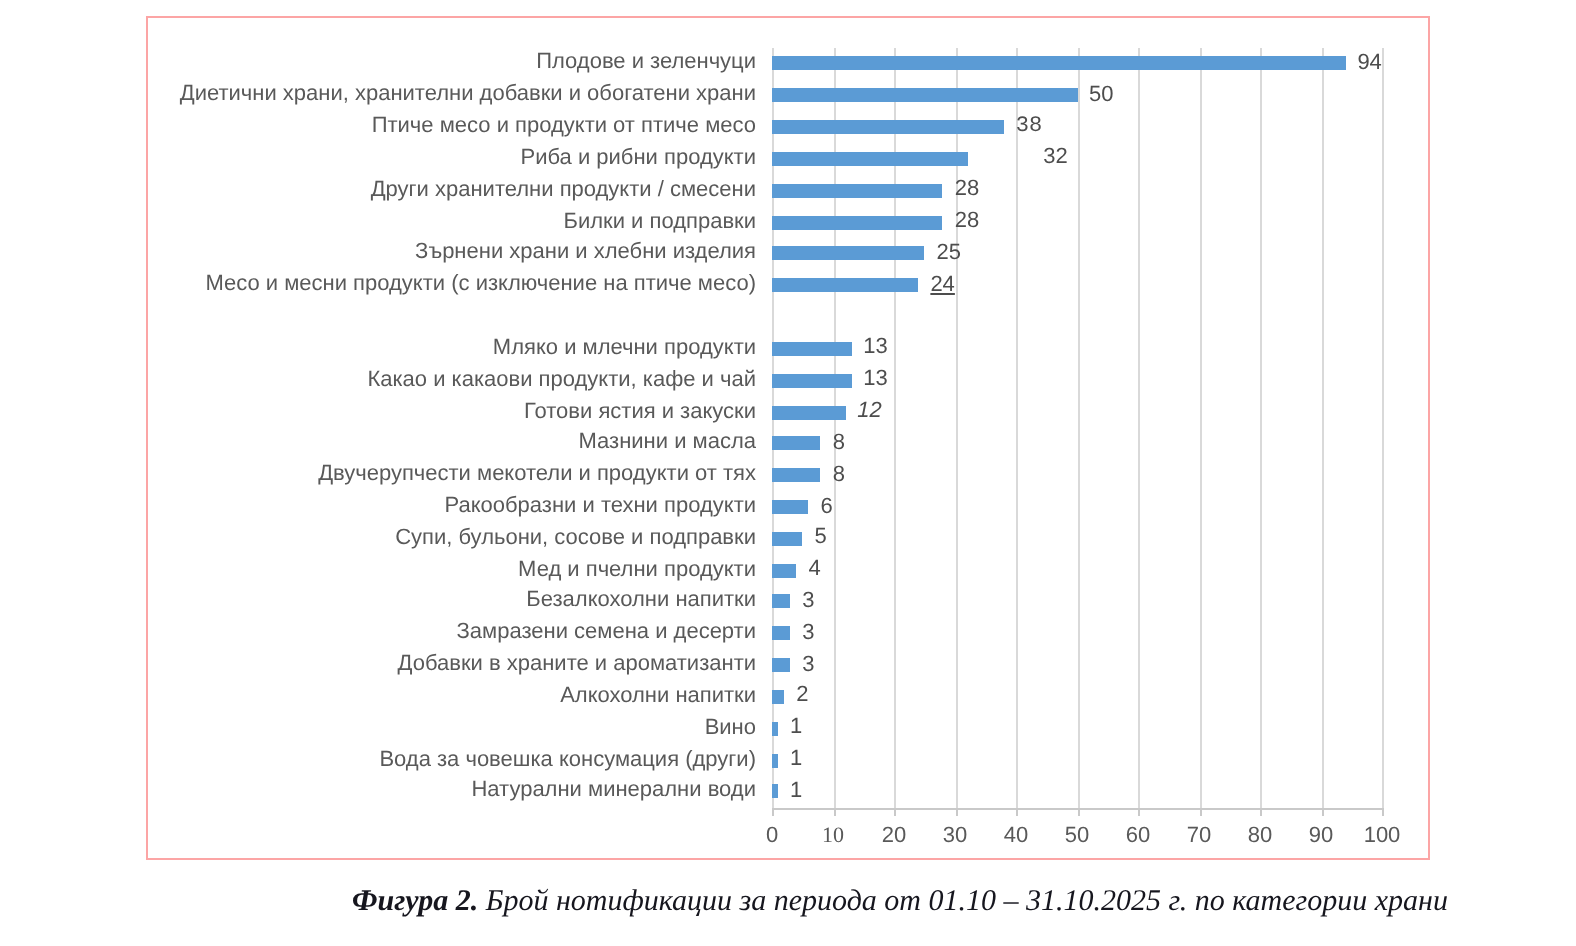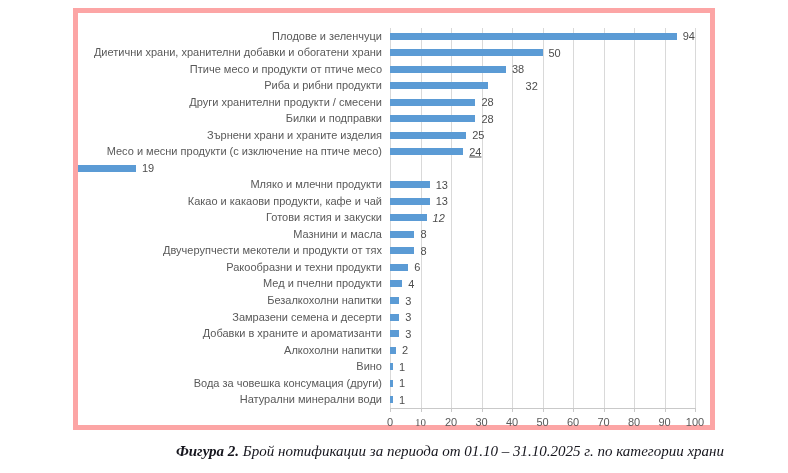--- a/index.html
+++ b/index.html
@@ -2,21 +2,21 @@
 <html><head>
 <meta charset="utf-8">
 <style>
   html,body { margin:0; padding:0; background:#ffffff; }
   .page {
     position:relative; width:788px; height:473px; background:#ffffff;
     overflow:hidden; font-family:"Liberation Sans", sans-serif;
   }
   .chart-frame {
     position:absolute; left:73px; top:8px; width:642px; height:422px;
-    border:5px solid #fca5a5; background:#ffffff; box-sizing:border-box;
+    border:1px solid #fca5a5; background:#ffffff; box-sizing:border-box;
   }
   .gridlines {
     position:absolute; left:312px; top:15px; width:305px; height:380px;
     border-bottom:1px solid #C9C9C9;
   }
   .gridline { position:absolute; top:0; bottom:0; width:1px; }
   .ticks { position:absolute; left:312px; top:395px; width:305px; height:4px; }
   .tick { position:absolute; top:0; height:4px; width:1px; }
   .rows {
     position:absolute; left:0; top:15px; width:617px; height:380px;
@@ -74,21 +74,21 @@
           <div class="cat-label" style="color: rgb(89, 89, 89);">Диетични храни, хранителни добавки и обогатени храни</div>
           <div class="bar-track">
             <div class="bar" style="width: 50%; background: rgb(91, 155, 213);"></div>
             <span class="bar-value" style="left: calc(50% + 6px); color: rgb(77, 77, 77);">50</span>
           </div>
         </div>
         <div class="bar-row">
           <div class="cat-label" style="color: rgb(89, 89, 89);">Птиче месо и продукти от птиче месо</div>
           <div class="bar-track">
             <div class="bar" style="width: 38%; background: rgb(91, 155, 213);"></div>
-            <span class="bar-value" style="left: calc(38% + 6px); color: rgb(77, 77, 77);">38</span>
+            <span class="bar-value" style="left: calc(38% + 6px); color: rgb(77, 77, 77); font-family: Liberation Mono, monospace;">38</span>
           </div>
         </div>
         <div class="bar-row">
           <div class="cat-label" style="color: rgb(89, 89, 89);">Риба и рибни продукти</div>
           <div class="bar-track">
             <div class="bar" style="width: 32%; background: rgb(91, 155, 213);"></div>
             <span class="bar-value" style="left: calc(32% + 6px); color: rgb(77, 77, 77); margin-left: 32px;">32</span>
           </div>
         </div>
         <div class="bar-row">
@@ -99,38 +99,34 @@
           </div>
         </div>
         <div class="bar-row">
           <div class="cat-label" style="color: rgb(89, 89, 89);">Билки и подправки</div>
           <div class="bar-track">
             <div class="bar" style="width: 28%; background: rgb(91, 155, 213);"></div>
             <span class="bar-value" style="left: calc(28% + 6px); color: rgb(77, 77, 77);">28</span>
           </div>
         </div>
         <div class="bar-row">
-          <div class="cat-label" style="color: rgb(89, 89, 89);">Зърнени храни и храните изделия</div>
+          <div class="cat-label" style="color: rgb(89, 89, 89);">Зърнени храни и хлебни изделия</div>
           <div class="bar-track">
             <div class="bar" style="width: 25%; background: rgb(91, 155, 213);"></div>
             <span class="bar-value" style="left: calc(25% + 6px); color: rgb(77, 77, 77);">25</span>
           </div>
         </div>
         <div class="bar-row">
           <div class="cat-label" style="color: rgb(89, 89, 89);">Месо и месни продукти (с изключение на птиче месо)</div>
           <div class="bar-track">
             <div class="bar" style="width: 24%; background: rgb(91, 155, 213);"></div>
             <span class="bar-value" style="left: calc(24% + 6px); color: rgb(77, 77, 77); text-decoration: underline;">24</span>
           </div>
         </div>
         <div class="bar-row">
-          <div class="bar-track">
-            <div class="bar" style="width: 19%; background: rgb(91, 155, 213);"></div>
-            <span class="bar-value" style="left: calc(19% + 6px); color: rgb(77, 77, 77);">19</span>
-          </div>
         </div>
         <div class="bar-row">
           <div class="cat-label" style="color: rgb(89, 89, 89);">Мляко и млечни продукти</div>
           <div class="bar-track">
             <div class="bar" style="width: 13%; background: rgb(91, 155, 213);"></div>
             <span class="bar-value" style="left: calc(13% + 6px); color: rgb(77, 77, 77);">13</span>
           </div>
         </div>
         <div class="bar-row">
           <div class="cat-label" style="color: rgb(89, 89, 89);">Какао и какаови продукти, кафе и чай</div>
@@ -158,20 +154,27 @@
           <div class="bar-track">
             <div class="bar" style="width: 8%; background: rgb(91, 155, 213);"></div>
             <span class="bar-value" style="left: calc(8% + 6px); color: rgb(77, 77, 77);">8</span>
           </div>
         </div>
         <div class="bar-row">
           <div class="cat-label" style="color: rgb(89, 89, 89);">Ракообразни и техни продукти</div>
           <div class="bar-track">
             <div class="bar" style="width: 6%; background: rgb(91, 155, 213);"></div>
             <span class="bar-value" style="left: calc(6% + 6px); color: rgb(77, 77, 77);">6</span>
+          </div>
+        </div>
+        <div class="bar-row">
+          <div class="cat-label" style="color: rgb(89, 89, 89);">Супи, бульони, сосове и подправки</div>
+          <div class="bar-track">
+            <div class="bar" style="width: 5%; background: rgb(91, 155, 213);"></div>
+            <span class="bar-value" style="left: calc(5% + 6px); color: rgb(77, 77, 77);">5</span>
           </div>
         </div>
         <div class="bar-row">
           <div class="cat-label" style="color: rgb(89, 89, 89);">Мед и пчелни продукти</div>
           <div class="bar-track">
             <div class="bar" style="width: 4%; background: rgb(91, 155, 213);"></div>
             <span class="bar-value" style="left: calc(4% + 6px); color: rgb(77, 77, 77);">4</span>
           </div>
         </div>
         <div class="bar-row">

